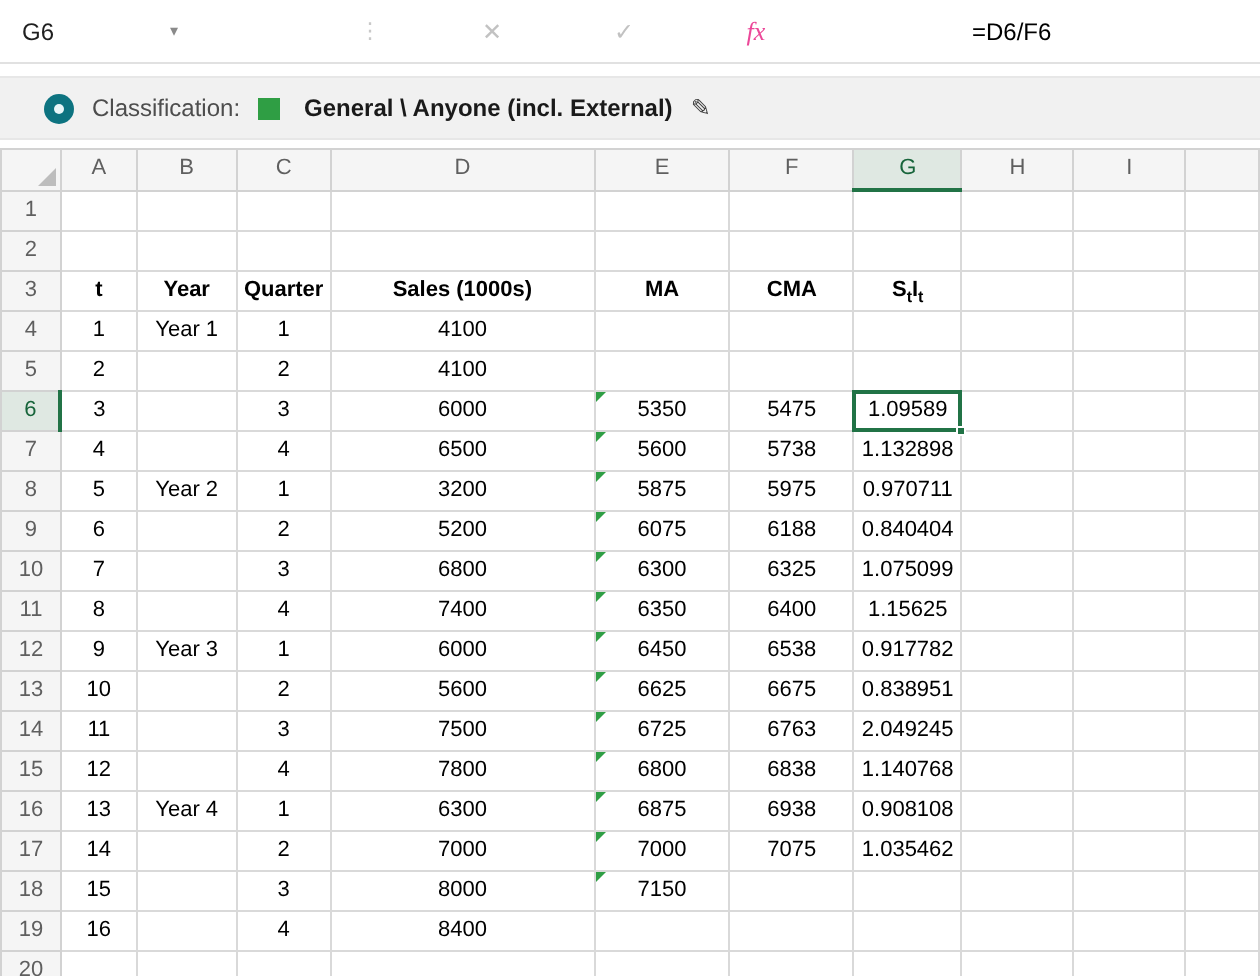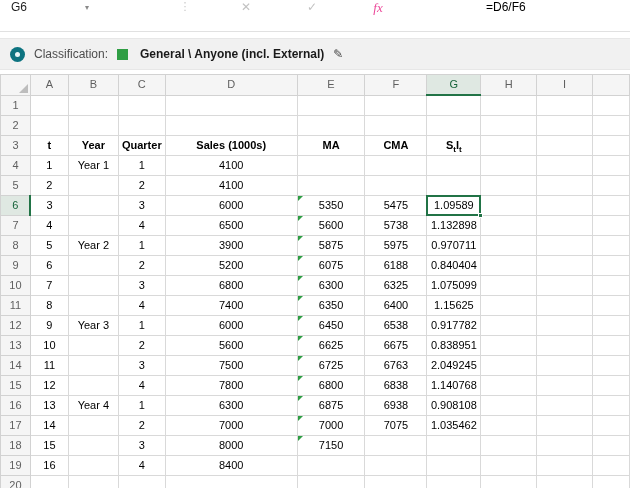--- a/index.html
+++ b/index.html
@@ -5,34 +5,34 @@
   :root{
     --accent:#217346;
     --flag:#2e9e44;
     --class-green:#2f9e44;
   }
   *{box-sizing:border-box;}
   body{margin:0;background:#ffffff;font-family:"Liberation Sans","DejaVu Sans",sans-serif;}
   .app{width:630px;height:488px;overflow:hidden;background:#fff;position:relative;border:0;}
 
   
-  .formula-bar{height:32px;display:flex;align-items:flex-start;background:#fff;border-bottom:1px solid #e1e1e1;gap:40px;}
+  .formula-bar{height:32px;display:flex;align-items:center;background:#fff;border-bottom:1px solid #e1e1e1;gap:40px;}
   .name-box{width:96px;display:flex;align-items:center;justify-content:space-between;
             padding:0 7px 0 11px;font-size:12px;color:#1f1f1f;cursor:default;}
   .nb-arrow{font-size:8px;color:#8a8a8a;}
   .fb-sep{width:1px;background:#e1e1e1;margin:5px 0;}
   .fb-dots{width:16px;display:flex;align-items:center;justify-content:center;color:#c9c9c9;font-size:11px;}
   .fb-btn{width:26px;display:flex;align-items:center;justify-content:center;font-size:12px;color:#c2c2c2;}
   .fb-fx{color:#ec4899;font-style:italic;font-family:"Liberation Serif",serif;font-size:13px;}
   .formula-text{flex:1;display:flex;align-items:center;padding-left:14px;font-size:12px;color:#000;}
 
   
   .gap-top{height:6px;background:#fff;}
   .class-bar{height:32px;background:#f1f1f1;border-top:1px solid #e7e7e7;border-bottom:1px solid #e7e7e7;
-             display:flex;align-items:center;padding:0 10px;font-size:12px;}
+             display:flex;align-items:center;padding:0 22px;font-size:12px;}
   .mip-icon{width:15px;height:15px;border-radius:50%;background:#0d7380;position:relative;flex:0 0 auto;}
   .mip-icon::after{content:"";position:absolute;left:5px;top:5px;width:5px;height:5px;border-radius:50%;background:#e8f6f8;}
   .class-label{margin-left:9px;color:#4d4d4d;}
   .class-square{width:11px;height:11px;background:var(--class-green);margin-left:9px;flex:0 0 auto;}
   .class-value{margin-left:12px;font-weight:bold;color:#1a1a1a;}
   .class-pencil{margin-left:9px;color:#3f3f3f;font-size:12px;}
   .gap-bottom{height:4px;background:#fff;}
 
   
   table.sheet{border-collapse:collapse;table-layout:fixed;background:#fff;}
@@ -209,21 +209,21 @@
           <td>1.132898</td>
           <td></td>
           <td></td>
           <td></td>
         </tr>
         <tr>
           <th class="rownum">8</th>
           <td>5</td>
           <td>Year 2</td>
           <td>1</td>
-          <td>3900</td>
+          <td>3200</td>
           <td class="rel">5875<span class="flag"></span></td>
           <td>5975</td>
           <td>0.970711</td>
           <td></td>
           <td></td>
           <td></td>
         </tr>
         <tr>
           <th class="rownum">9</th>
           <td>6</td>

